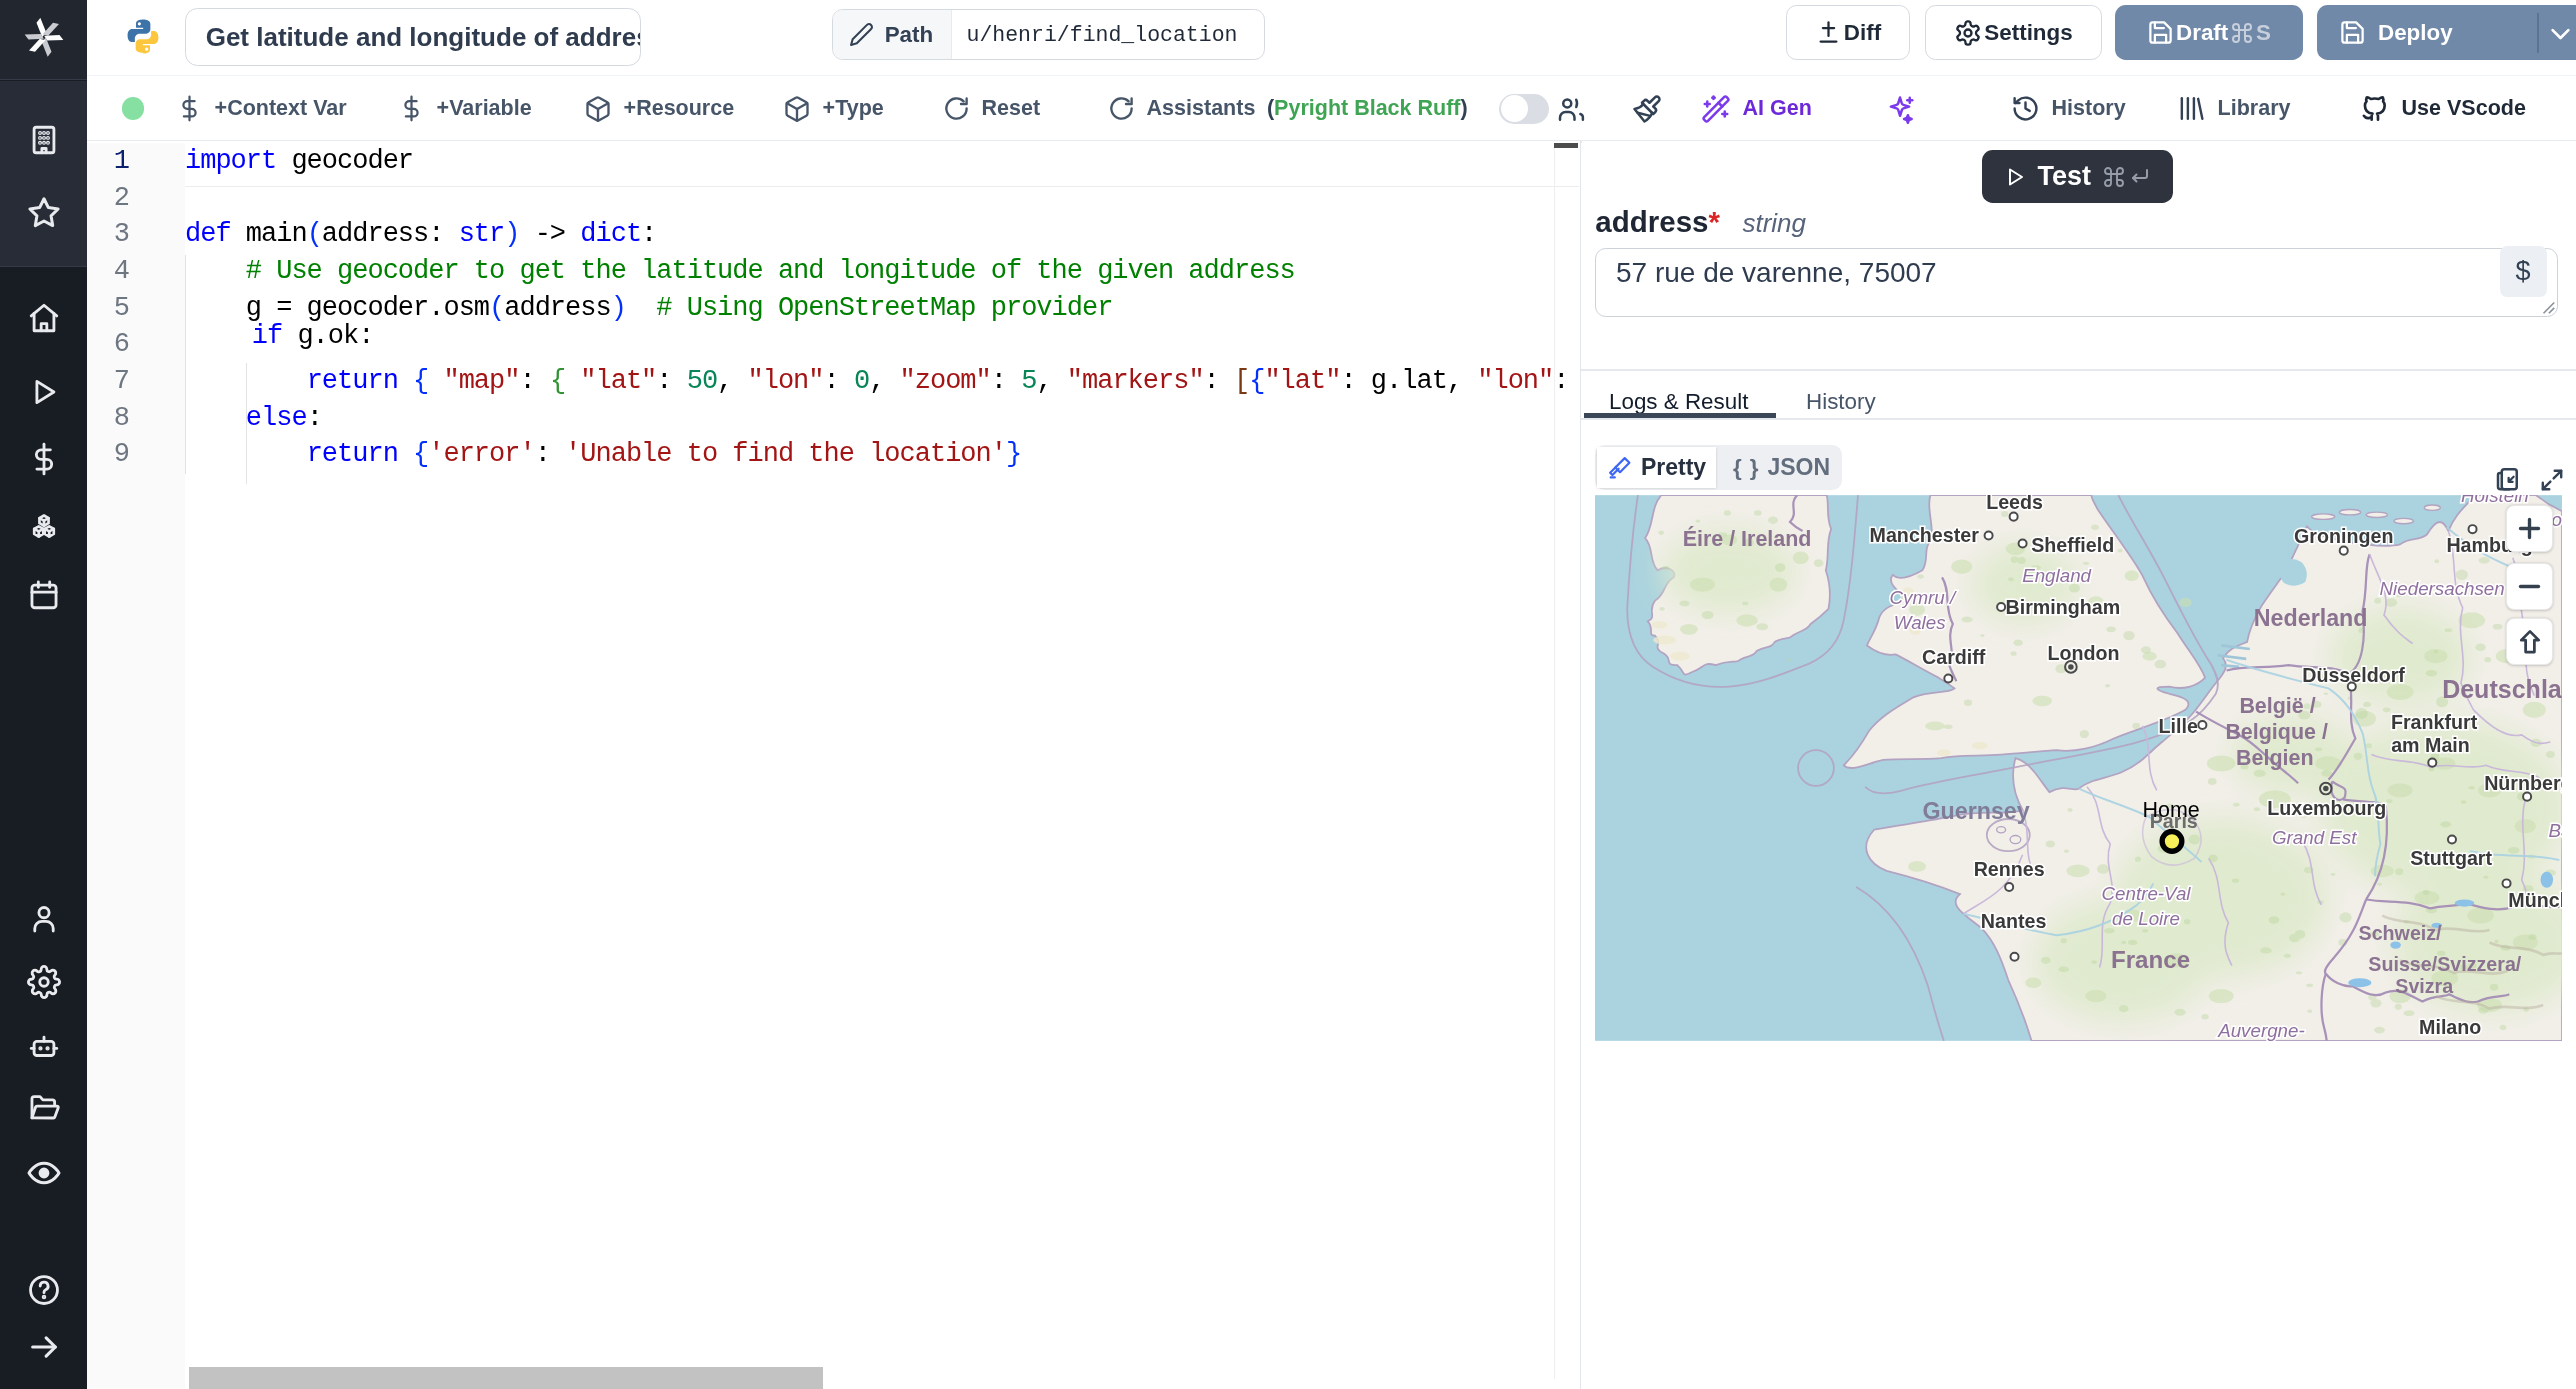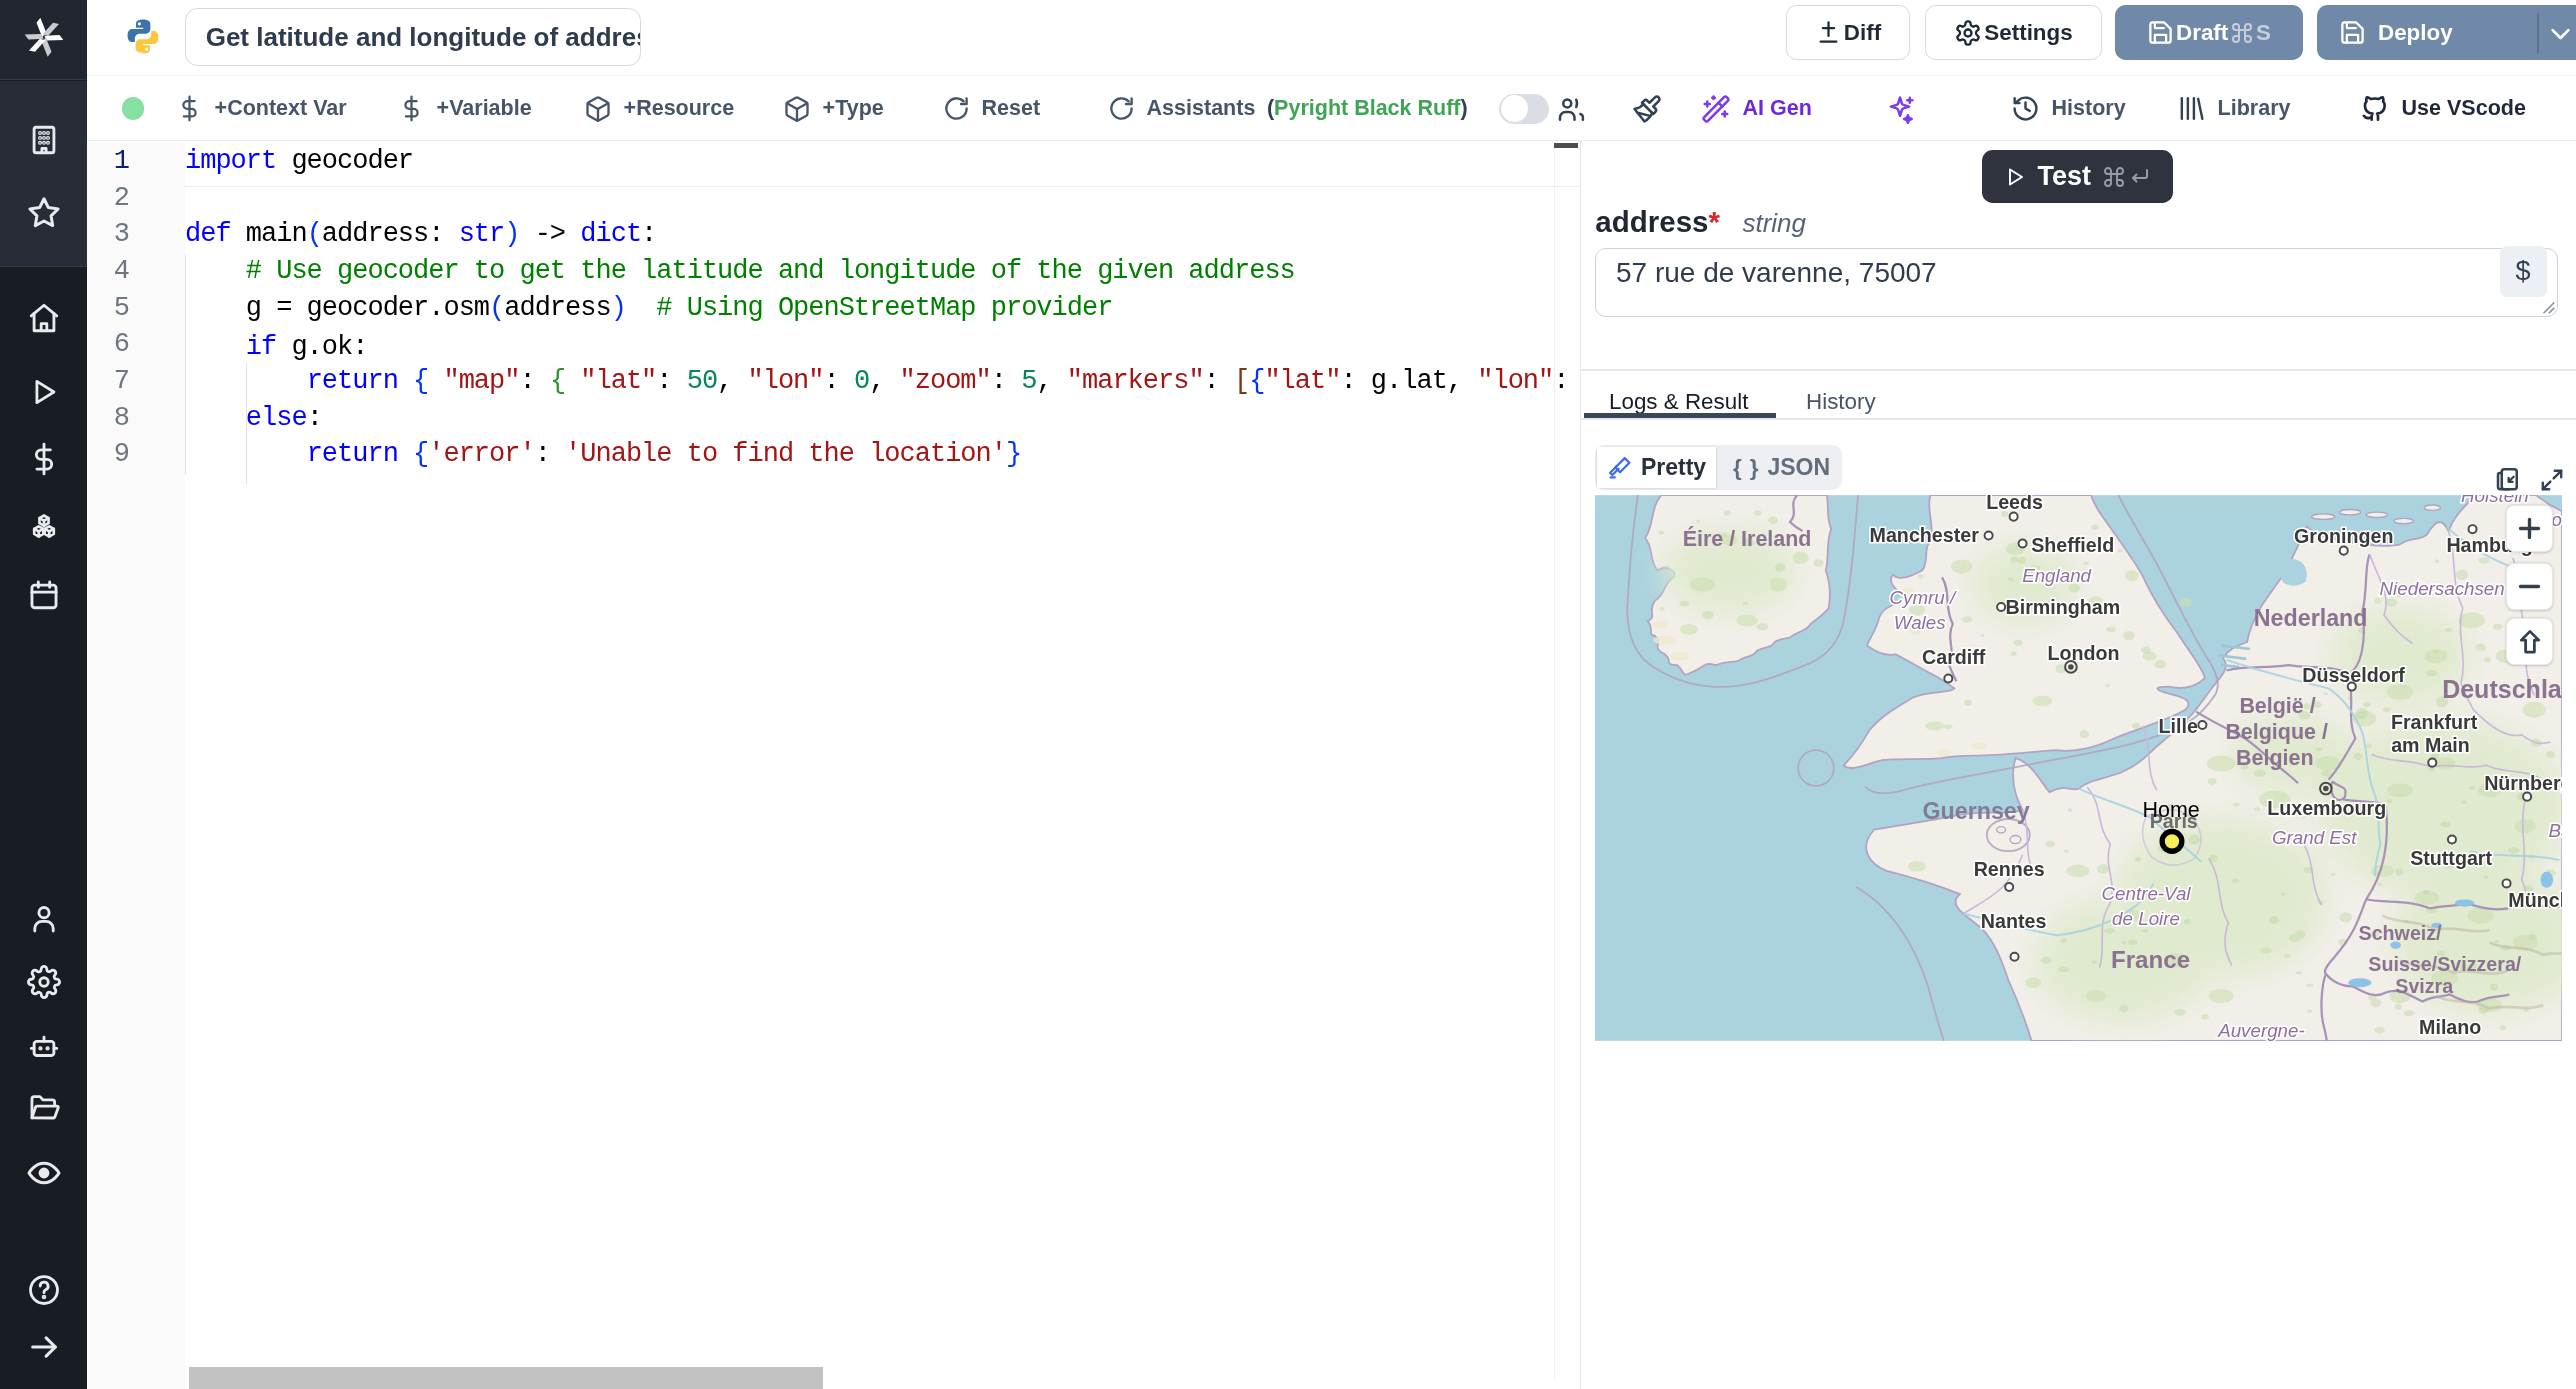--- a/index.html
+++ b/index.html
@@ -145,20 +145,29 @@
         <path d="M13.5 5.5 L20 12 l-6.5 6.5"></path>
     </svg>
   </div>
   <div id="topbar">
 
     <svg class="abs" style="left:37px; top:17px" width="38" height="39" viewBox="0 0 48 48">
       <path fill="#3c73a8" d="M23.8 2.5 c-8.2 0 -8.6 3.6 -8.6 5.7 v4.6 h9 v1.7 H10.6 c-2.9 0 -6.1 2 -6.1 8.2 0 6.4 3.2 8.4 6.1 8.4 h3.1 v-4.8 c0-2.9 2.6-5.9 5.9-5.9 h8.5 c2.7 0 5.2-2.3 5.2-5.1 V8.2 c0-2.8 -2.3-5.7 -9.5-5.7 Z M19.4 6 a2 2 0 1 1 0 4.1 2 2 0 0 1 0-4.1 Z"></path>
       <path fill="#fcc73e" d="M24.2 45.5 c8.2 0 8.6-3.6 8.6-5.7 v-4.6 h-9 v-1.7 h13.6 c2.9 0 6.1-2 6.1-8.2 0-6.4 -3.2-8.4 -6.1-8.4 h-3.1 v4.8 c0 2.9 -2.6 5.9 -5.9 5.9 h-8.5 c-2.7 0 -5.2 2.3 -5.2 5.1 v6.1 c0 2.8 2.3 5.7 9.5 5.7 Z M28.6 42 a2 2 0 1 1 0-4.1 2 2 0 0 1 0 4.1 Z"></path>
     </svg>
     <input id="title-input" style="left: 98px;" value="Get latitude and longitude of addres" readonly="">
+    <div id="pathbox">
+      <div class="plabel">
+        <svg width="25" height="25" viewBox="0 0 24 24" fill="none" stroke="#334155" stroke-width="2" stroke-linecap="round" stroke-linejoin="round">
+            <path d="M17 3a2.85 2.83 0 1 1 4 4L7.5 20.5 2 22l1.5-5.5Z"></path>
+          </svg>
+        <span>Path</span>
+      </div>
+      <div class="pval">u/henri/find_location</div>
+    </div>
     <div class="topbtn btn-light" style="left:1699px; width:124px;">
       <svg width="27" height="27" viewBox="0 0 24 24" fill="none" stroke="#1f2937" stroke-width="2" stroke-linecap="round">
           <path d="M12 3 v12"></path>
           <path d="M7 8 h10"></path>
           <path d="M5 20 h14"></path>
         </svg>
       <span>Diff</span>
     </div>
     <div class="topbtn btn-light" style="left:1838px; width:177px;">
       <svg width="28" height="28" viewBox="0 0 24 24" fill="none" stroke="#1f2937" stroke-width="2" stroke-linecap="round" stroke-linejoin="round">
@@ -322,21 +331,21 @@
     <div class="lnum" style="top:110px;">4</div>
     <div class="lnum" style="top:147px;">5</div>
     <div class="lnum" style="top:183px;">6</div>
     <div class="lnum" style="top:220px;">7</div>
     <div class="lnum" style="top:257px;">8</div>
     <div class="lnum" style="top:293px;">9</div>
     <div class="cline" style="top:0px;"><span class="kw">import</span> geocoder</div>
     <div class="cline" style="top:73px;"><span class="kw">def</span> main<span class="b1">(</span>address: <span class="kw">str</span><span class="b1">)</span> -&gt; <span class="kw">dict</span>:</div>
     <div class="cline" style="top:110px;"><span class="com">    # Use geocoder to get the latitude and longitude of the given address</span></div>
     <div class="cline" style="top:147px;">    g = geocoder.osm<span class="b1">(</span>address<span class="b1">)</span>  <span class="com"># Using OpenStreetMap provider</span></div>
-    <div class="cline" style="top:186px;">    <span class="kw">if</span> g.ok:</div>
+    <div class="cline" style="top:175px;margin-left:6px;">    <span class="kw">if</span> g.ok:</div>
     <div class="cline" style="top:220px;">        <span class="kw">return</span> <span class="b1">{</span> <span class="str">"map"</span>: <span class="b2">{</span> <span class="str">"lat"</span>: <span class="num">50</span>, <span class="str">"lon"</span>: <span class="num">0</span>, <span class="str">"zoom"</span>: <span class="num">5</span>, <span class="str">"markers"</span>: <span class="b3">[</span><span class="b1">{</span><span class="str">"lat"</span>: g.lat, <span class="str">"lon"</span>: g</div>
     <div class="cline" style="top:257px;">    <span class="kw">else</span>:</div>
     <div class="cline" style="top:293px;">        <span class="kw">return</span> <span class="b1">{</span><span class="str">'error'</span>: <span class="str">'Unable to find the location'</span><span class="b1">}</span></div>
 
     <div class="abs" style="left:1467px; top:0; width:0.9px; height:1236px; background:#efefef;"></div>
     <div class="abs" style="left:1467px; top:0px; width:24px; height:5.4px; background:#4d4d4d;"></div>
 
     <div class="abs" style="left:102px; top:1224px; width:634px; height:22.4px; background:#c2c2c2;"></div>
   </div>
   <div id="divider"></div>

